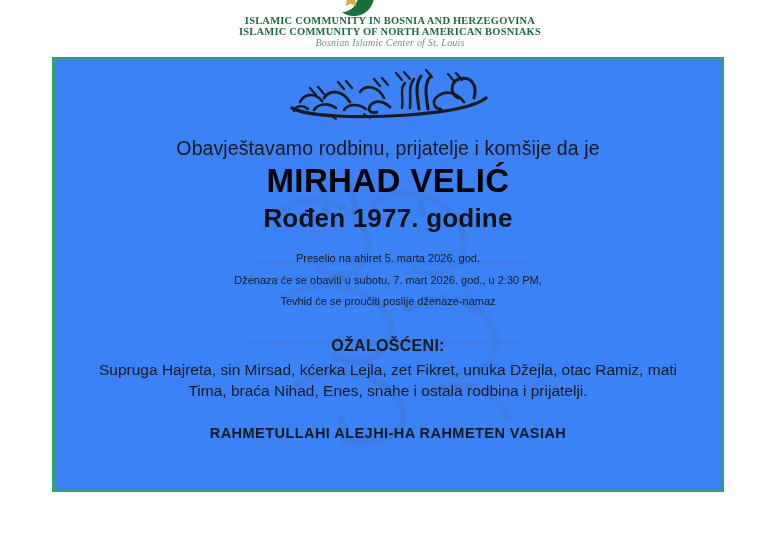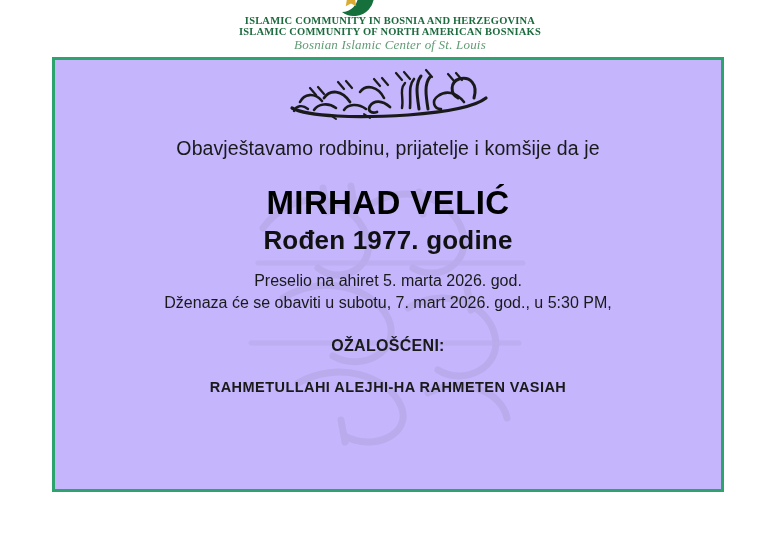--- a/index.html
+++ b/index.html
@@ -44,36 +44,36 @@
     color: #1c6b3e;
     line-height: 12px;
     white-space: nowrap;
   }
   .org-line1 { position: absolute; top: 15px; left: 0; width: 780px; }
   .org-line2 { position: absolute; top: 26px; left: 0; width: 780px; }
   .org-sub {
     position: absolute; top: 37px; left: 0; width: 780px;
     font-family: "Liberation Serif", serif;
     font-style: italic;
-    font-size: 13px;
+    font-size: 10px;
     color: #5f9c74;
     letter-spacing: 0.2px;
     white-space: nowrap;
   }
 
   
   .notice-card {
     position: absolute;
     left: 52px;
     top: 57px;
     width: 672px;
     height: 435px;
     border: 3px solid #2da46d;
     box-sizing: border-box;
-    background: #c4b5fd;
+    background: #3b82f6;
     overflow: hidden;
   }
 
   .watermark {
     position: absolute;
     left: 50%;
     top: 108px;
     transform: translateX(-50%);
     width: 330px;
     height: 285px;
@@ -99,40 +99,40 @@
   .announce {
     margin-top: 16px;
     font-size: 19.5px;
     font-weight: 400;
     color: #1a1a1a;
     letter-spacing: 0.1px;
     line-height: 24px;
   }
 
   .deceased-name {
-    margin-top: 24px;
+    margin-top: 2px;
     font-size: 33px;
     font-weight: bold;
     letter-spacing: 0.4px;
     line-height: 38px;
     color: #000000;
   }
 
   .birth-line {
     margin-top: 7px;
     font-size: 26px;
     font-weight: bold;
     letter-spacing: 0.2px;
     line-height: 23px;
     color: #111111;
   }
 
   .detail-block {
     margin-top: 18px;
-    font-size: 16px;
+    font-size: 11px;
     line-height: 21.5px;
     color: #1a1a1a;
   }
   .detail-block div { white-space: nowrap; }
 
   .mourners-heading {
     margin-top: 23px;
     font-size: 16px;
     font-weight: bold;
     letter-spacing: 0.3px;
@@ -238,21 +238,26 @@
     </div>
 
     <div class="announce">Obavještavamo rodbinu, prijatelje i komšije da je</div>
 
     <div class="deceased-name">MIRHAD VELIĆ</div>
 
     <div class="birth-line">Rođen 1977. godine</div>
 
     <div class="detail-block">
       <div>Preselio na ahiret 5. marta  2026. god.</div>
-      <div>Dženaza će se obaviti u subotu, 7. mart 2026. god., u 5:30 PM,</div>
+      <div>Dženaza će se obaviti u subotu, 7. mart 2026. god., u 2:30 PM,</div>
+      <div>Tevhid će se proučiti poslije dženaze-namaz</div>
     </div>
 
     <div class="mourners-heading">OŽALOŠĆENI:</div>
+    <div class="mourners-body">
+      <div>Supruga Hajreta, sin Mirsad, kćerka Lejla, zet Fikret, unuka Džejla, otac Ramiz, mati</div>
+      <div>Tima, braća Nihad, Enes, snahe i  ostala rodbina i prijatelji.</div>
+    </div>
 
     <div class="blessing">RAHMETULLAHI ALEJHI-HA RAHMETEN VASIAH</div>
 
   </div>
 </div>
 
 </body></html>

